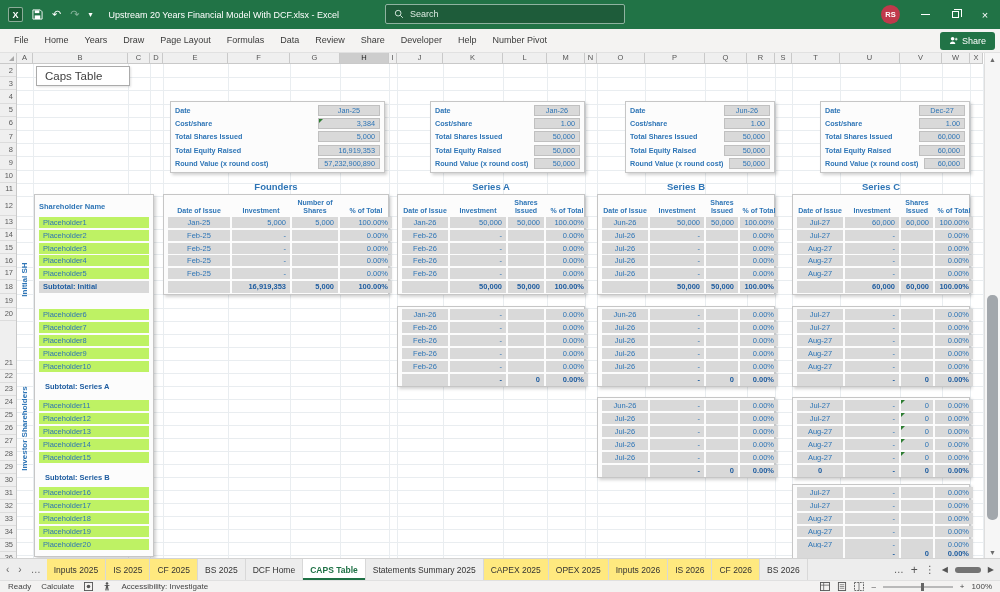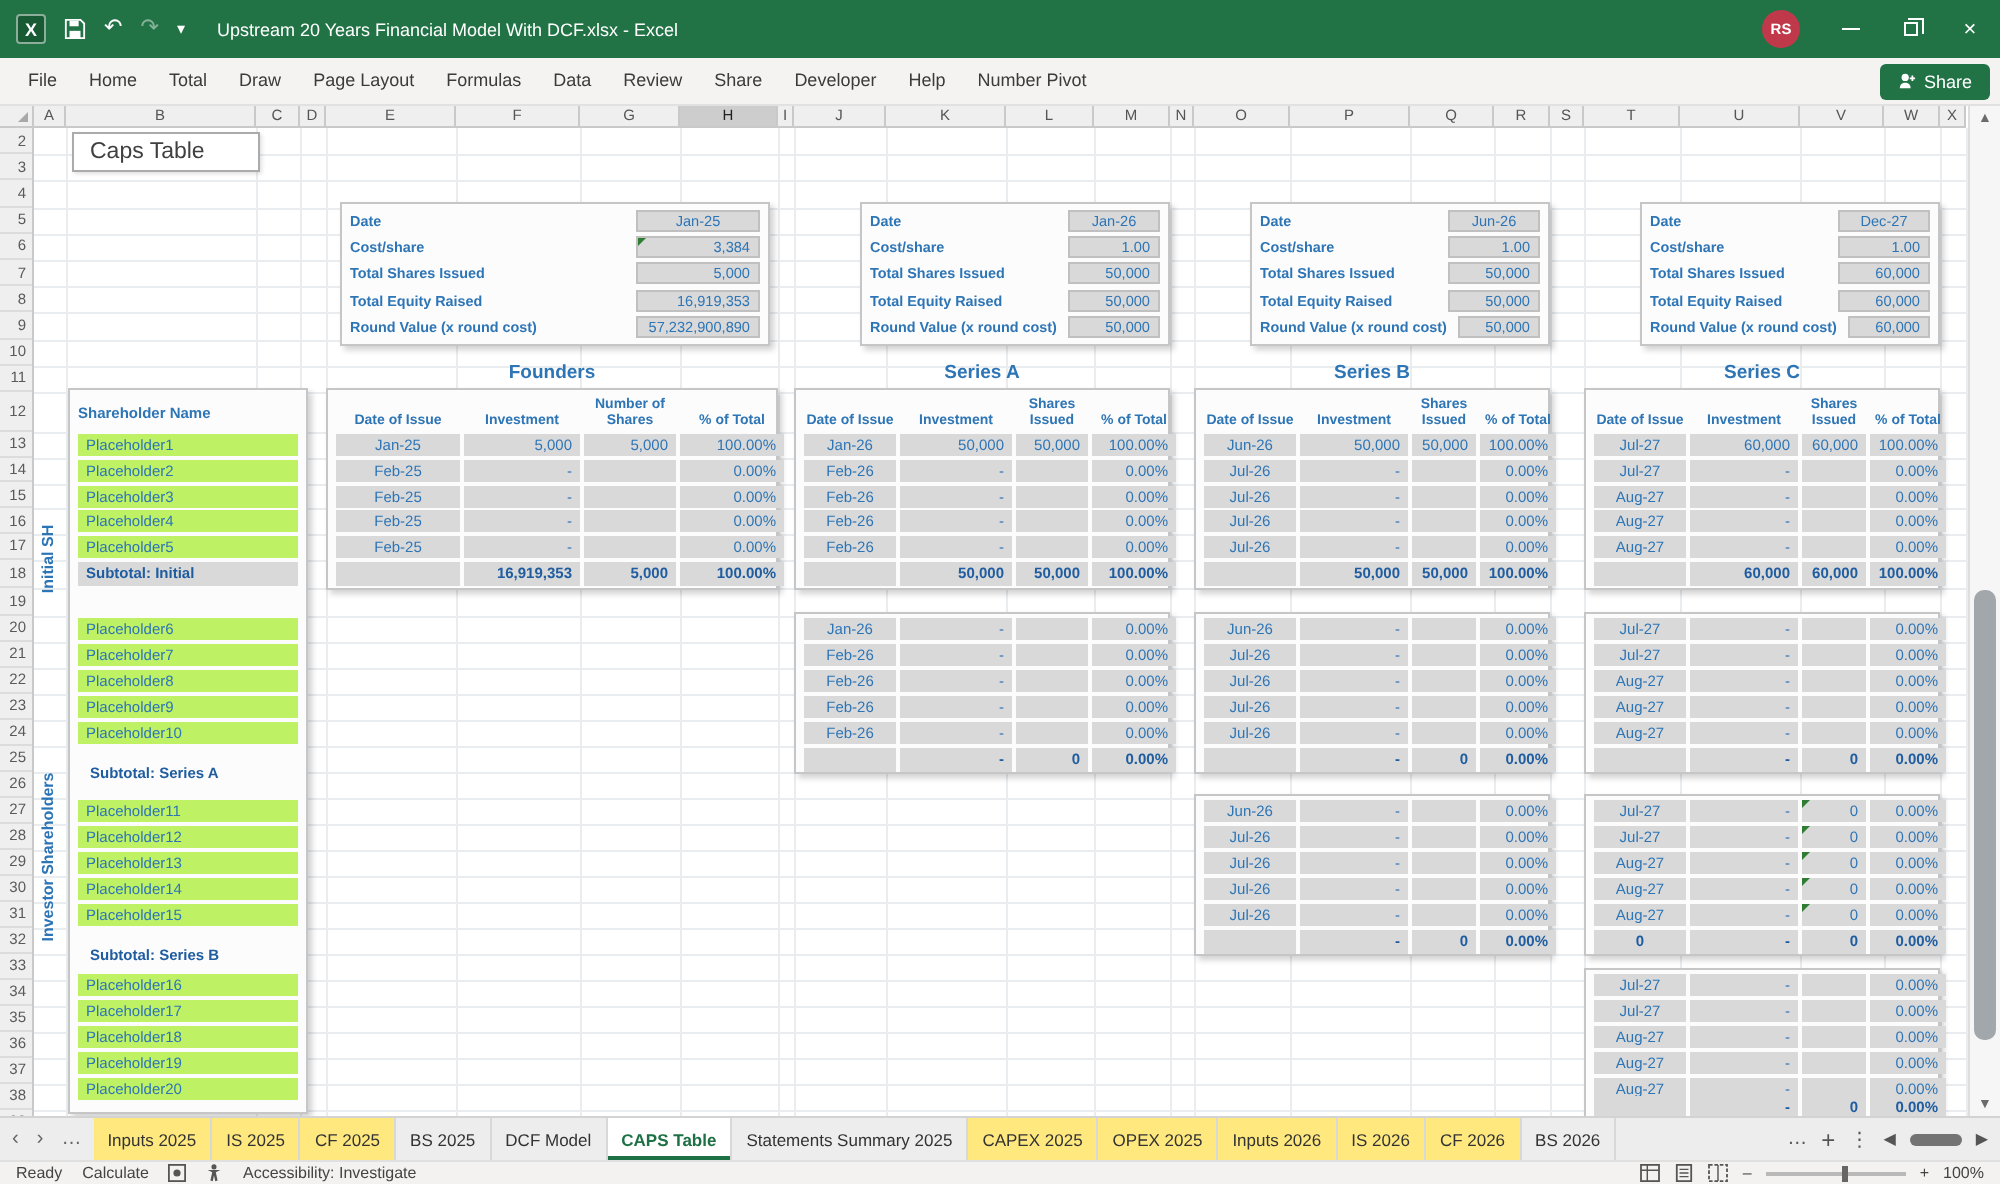--- a/index.html
+++ b/index.html
@@ -137,37 +137,46 @@
             <path d="M1 1h8l2 2v8H1z" fill="none" stroke="#fff" stroke-width="1"></path>
             <rect x="3" y="1.5" width="5" height="3" fill="#fff"></rect>
             <rect x="3" y="7" width="6" height="4" fill="#fff"></rect>
           </svg>
       </span>
       <span class="qicon">↶</span>
       <span class="qicon dim">↷</span>
       <span class="qicon" style="font-size:8px">▾</span>
     </div>
     <div class="doc-title">Upstream 20 Years Financial Model With DCF.xlsx - Excel</div>
+    <div class="searchbox">
+      <span>
+        <svg width="10" height="10" viewBox="0 0 12 12">
+            <circle cx="5" cy="5" r="3.4" fill="none" stroke="#CFE3D8" stroke-width="1.2"></circle>
+            <line x1="7.6" y1="7.6" x2="10.6" y2="10.6" stroke="#CFE3D8" stroke-width="1.2"></line>
+          </svg>
+      </span>
+      <span>Search</span>
+    </div>
     <div class="win-right">
       <div class="avatar">RS</div>
       <div class="winbtn">
           <span class="minbar"></span>
         </div>
       <div class="winbtn">
           <span class="restore"></span>
         </div>
       <div class="winbtn">×</div>
     </div>
   </div>
 
   <div class="menubar">
     <div class="menutabs">
         <div class="mtab">File</div>
         <div class="mtab">Home</div>
-        <div class="mtab">Total</div>
+        <div class="mtab">Years</div>
         <div class="mtab">Draw</div>
         <div class="mtab">Page Layout</div>
         <div class="mtab">Formulas</div>
         <div class="mtab">Data</div>
         <div class="mtab">Review</div>
         <div class="mtab">Share</div>
         <div class="mtab">Developer</div>
         <div class="mtab">Help</div>
         <div class="mtab">Number Pivot</div>
       </div>
@@ -223,21 +232,21 @@
       <div class="rownum" style="height: 13.2px;">11</div>
       <div class="rownum" style="height: 20px;">12</div>
       <div class="rownum" style="height: 12.8px;">13</div>
       <div class="rownum" style="height: 12.8px;">14</div>
       <div class="rownum" style="height: 12.8px;">15</div>
       <div class="rownum" style="height: 12.8px;">16</div>
       <div class="rownum" style="height: 12.8px;">17</div>
       <div class="rownum" style="height: 14px;">18</div>
       <div class="rownum" style="height: 14px;">19</div>
       <div class="rownum" style="height: 13px;">20</div>
-      <div class="rownum" style="height: 13px;">21</div>
+      <div class="rownum" style="height: 13px; margin-top: 36px;">21</div>
       <div class="rownum" style="height: 13px;">22</div>
       <div class="rownum" style="height: 13px;">23</div>
       <div class="rownum" style="height: 13px;">24</div>
       <div class="rownum" style="height: 13px;">25</div>
       <div class="rownum" style="height: 13px;">26</div>
       <div class="rownum" style="height: 13px;">27</div>
       <div class="rownum" style="height: 13px;">28</div>
       <div class="rownum" style="height: 13px;">29</div>
       <div class="rownum" style="height: 13px;">30</div>
       <div class="rownum" style="height: 13px;">31</div>
@@ -862,21 +871,21 @@
     <div class="tabnav">
       <span>‹</span>
       <span>›</span>
       <span>…</span>
     </div>
     <div class="tabs">
         <div class="stab yellow">Inputs 2025</div>
         <div class="stab yellow">IS 2025</div>
         <div class="stab yellow">CF 2025</div>
         <div class="stab plain">BS 2025</div>
-        <div class="stab plain">DCF Model</div>
+        <div class="stab plain">DCF Home</div>
         <div class="stab active">CAPS Table</div>
         <div class="stab plain">Statements Summary 2025</div>
         <div class="stab yellow">CAPEX 2025</div>
         <div class="stab yellow">OPEX 2025</div>
         <div class="stab yellow">Inputs 2026</div>
         <div class="stab yellow">IS 2026</div>
         <div class="stab yellow">CF 2026</div>
         <div class="stab plain">BS 2026</div>
       </div>
     <div class="tb-right">

